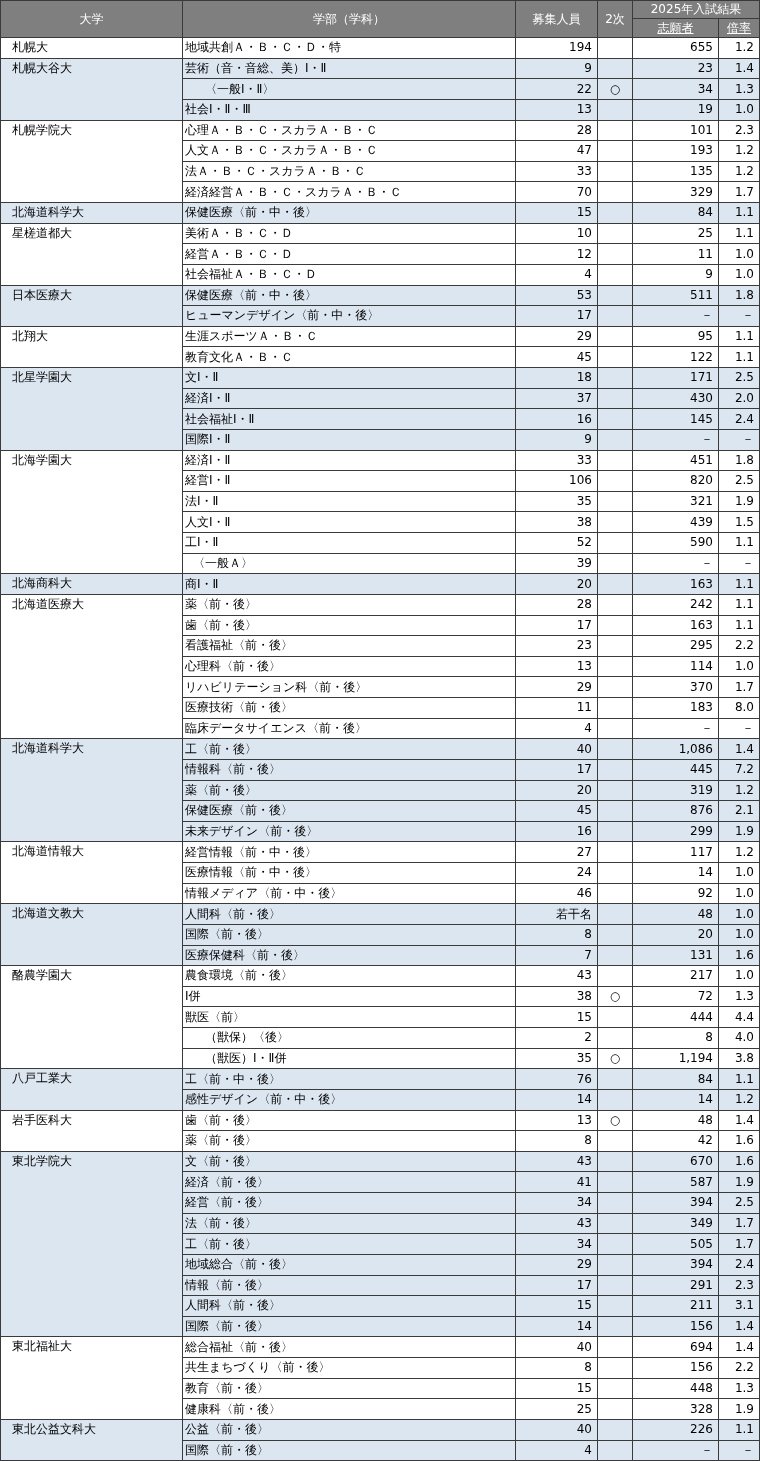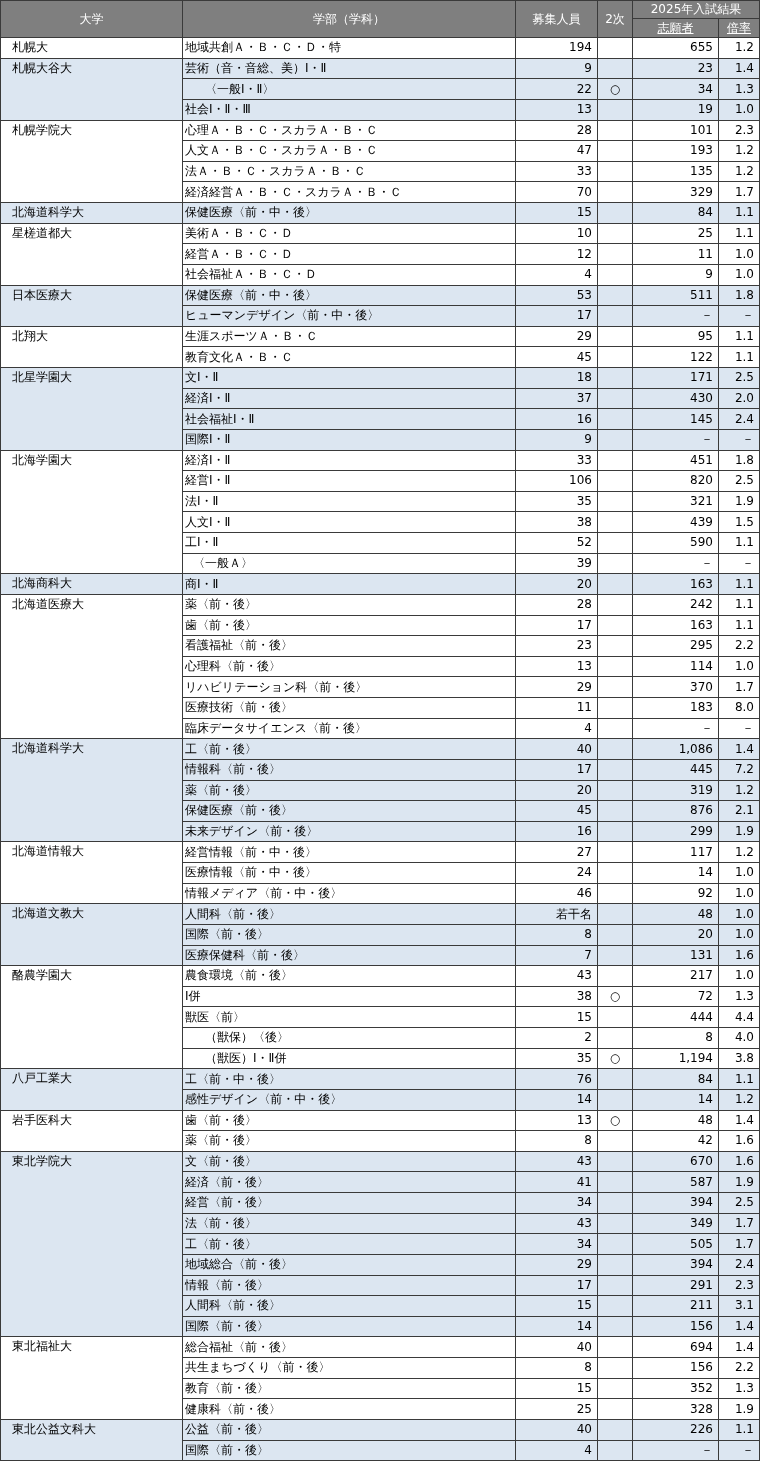--- a/index.html
+++ b/index.html
@@ -521,21 +521,21 @@
         <td class="fac">共生まちづくり〈前・後〉</td>
         <td class="num">8</td>
         <td class="sec"></td>
         <td class="num">156</td>
         <td class="num">2.2</td>
       </tr>
       <tr class="plain">
         <td class="fac">教育〈前・後〉</td>
         <td class="num">15</td>
         <td class="sec"></td>
-        <td class="num">352</td>
+        <td class="num">448</td>
         <td class="num">1.3</td>
       </tr>
       <tr class="plain">
         <td class="fac">健康科〈前・後〉</td>
         <td class="num">25</td>
         <td class="sec"></td>
         <td class="num">328</td>
         <td class="num">1.9</td>
       </tr>
       <tr class="shade">

